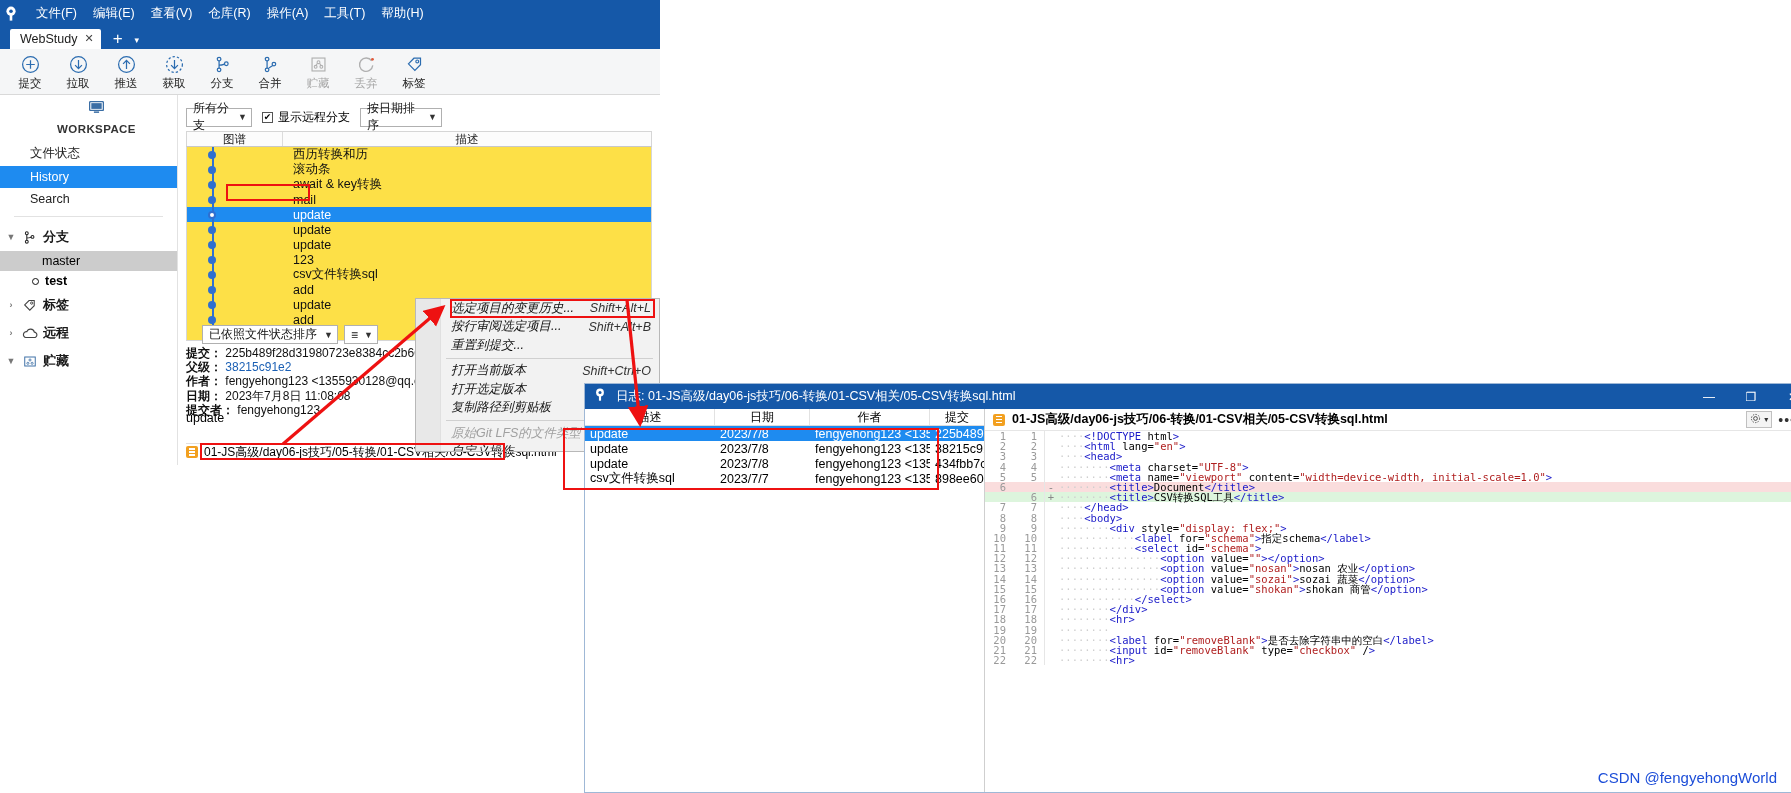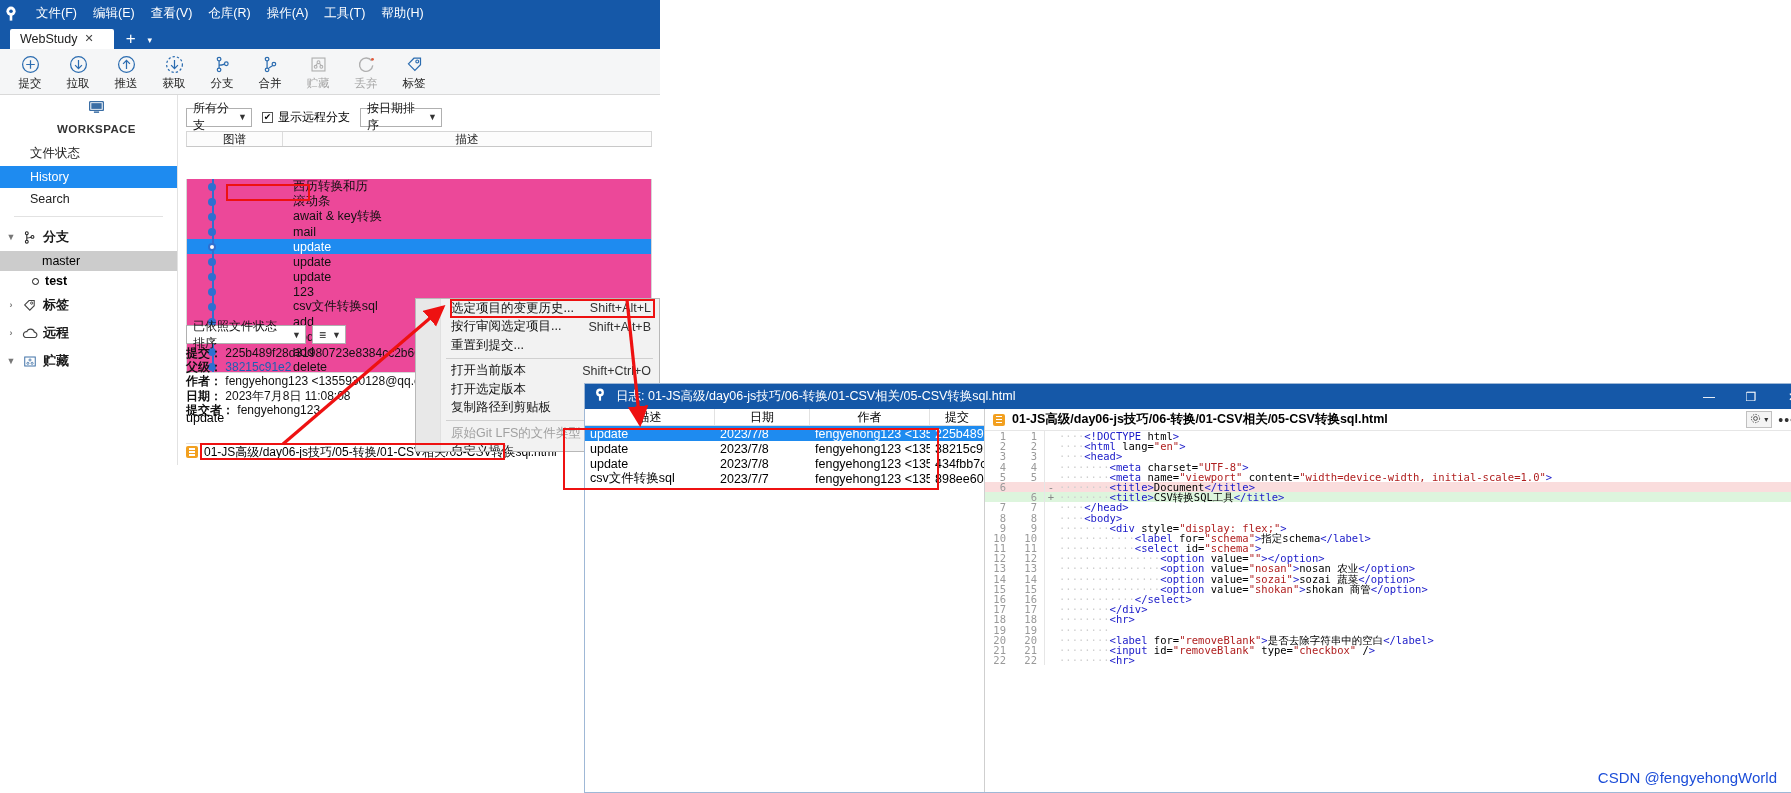--- a/index.html
+++ b/index.html
@@ -29,21 +29,21 @@
   }
   .app-logo svg { display:block; }
   .menubar .mi {
     color:#fff; font-size:12.5px; padding:3px 8px; white-space:nowrap;
   }
   .tabstrip {
     height:22px; background:#1558a8; display:flex; align-items:flex-end; padding-left:10px;
   }
   .tab-active {
     background:#fff; color:#1a1a1a; font-size:12.5px;
-    padding:3px 20px 4px 10px; display:flex; align-items:center; gap:7px;
+    padding:3px 7px 4px 10px; display:flex; align-items:center; gap:7px;
     border-radius:2px 2px 0 0; height:20px;
   }
   .tab-x { font-size:11px; color:#444; }
   .tab-plus { color:#fff; font-size:17px; margin-left:12px; line-height:1; padding-bottom:2px;}
   .tab-caret { color:#fff; font-size:9px; margin-left:12px; padding-bottom:4px;}
 
   .toolbar {
     height:46px; background:#f5f6f7; border-bottom:1px solid #d9d9d9;
     display:flex; align-items:center; padding-left:6px; gap:0px;
   }
@@ -91,21 +91,21 @@
   }
   .combo .cv { font-size:9px; color:#333;}
   .chk { display:flex; align-items:center; gap:5px; font-size:12px;}
   .chkbox { width:11px;height:11px;border:1px solid #555; display:flex;align-items:center;justify-content:center;font-size:9px;line-height:1;}
   .gridhead {
     margin-top:4px; height:16px; border:1px solid #d6d6d6; border-bottom:1px solid #c8c8c8;
     background:#fcfcfc; display:flex; font-size:11.5px; color:#222;
   }
   .gh1 { width:96px; text-align:center; border-right:1px solid #dcdcdc; }
   .gh2 { flex:1; text-align:center; }
-  .rows { border:1px solid #d6d6d6; border-top:none; height:194px; position:relative; background:#ec4899; overflow:hidden;margin-top:32px;}
+  .rows { border:1px solid #d6d6d6; border-top:none; height:194px; position:relative; background:#fde047; overflow:hidden;}
   .row { height:15px; display:flex; align-items:center; font-size:12.5px; color:#111; position:relative;}
   .row .graphcol { width:96px; position:relative; height:15px; }
   .row .msg { padding-left:10px; }
   .row.sel { background:#1e8bf0; color:#fff; }
   .gline { position:absolute; left:25px; top:0; width:2px; height:15px; background:#2f6fd0;}
   .gdot { position:absolute; left:21px; top:4px; width:8px;height:8px;border-radius:50%;
           background:#2f6fd0; }
   .gdot.open { background:#ffffff; border:2px solid #2f6fd0; box-sizing:border-box;}
 
   
@@ -125,21 +125,21 @@
   .fileicon {
     width:12px;height:12px;background:#f2a020;border-radius:2px; position:relative;
   }
   .fileicon:after{content:"";position:absolute;left:3px;top:2px;width:6px;height:1.5px;background:#fff;
     box-shadow:0 3px 0 #fff, 0 6px 0 #fff;}
 
   
   #ctxmenu {
     position:absolute; left:415px; top:298px; width:245px; height:154px;
     background:#f2f2f2; border:1px solid #b8b8b8; font-size:12.5px; color:#111;
-    z-index:30; overflow:hidden;
+    z-index:30; overflow:hidden;font-style:italic;
   }
   .ctx-gutter { position:absolute; left:0; top:0; width:25px; height:100%; background:#e8e8e8;
     border-right:1px solid #e0e0e0;}
   .ctx-item { position:relative; height:18.5px; display:flex; align-items:center;
     padding-left:35px; }
   .ctx-item .sc { position:absolute; right:8px; color:#333; }
   .ctx-item.disabled { color:#a0a0a0; }
   .ctx-sep { height:1px; background:#d0d0d0; margin:3px 6px 3px 30px; }
 
   
@@ -505,21 +505,21 @@
             <div class="graphcol">
               <span class="gline"></span>
               <span class="gdot"></span>
             </div>
             <div class="msg">delete</div>
           </div>
         </div>
     </div>
 
     <div id="sortbar">
-      <div class="combo" style="width:120px;">
+      <div class="combo" style="width:136px;margin-left:16px;">
         <span>已依照文件状态排序</span>
         <span class="cv" style="margin-left:auto;">▼</span>
       </div>
       <div class="combo" style="width:34px;">
         <span style="font-size:12px;">≡</span>
         <span class="cv">▼</span>
       </div>
     </div>
 
     <div id="details">

